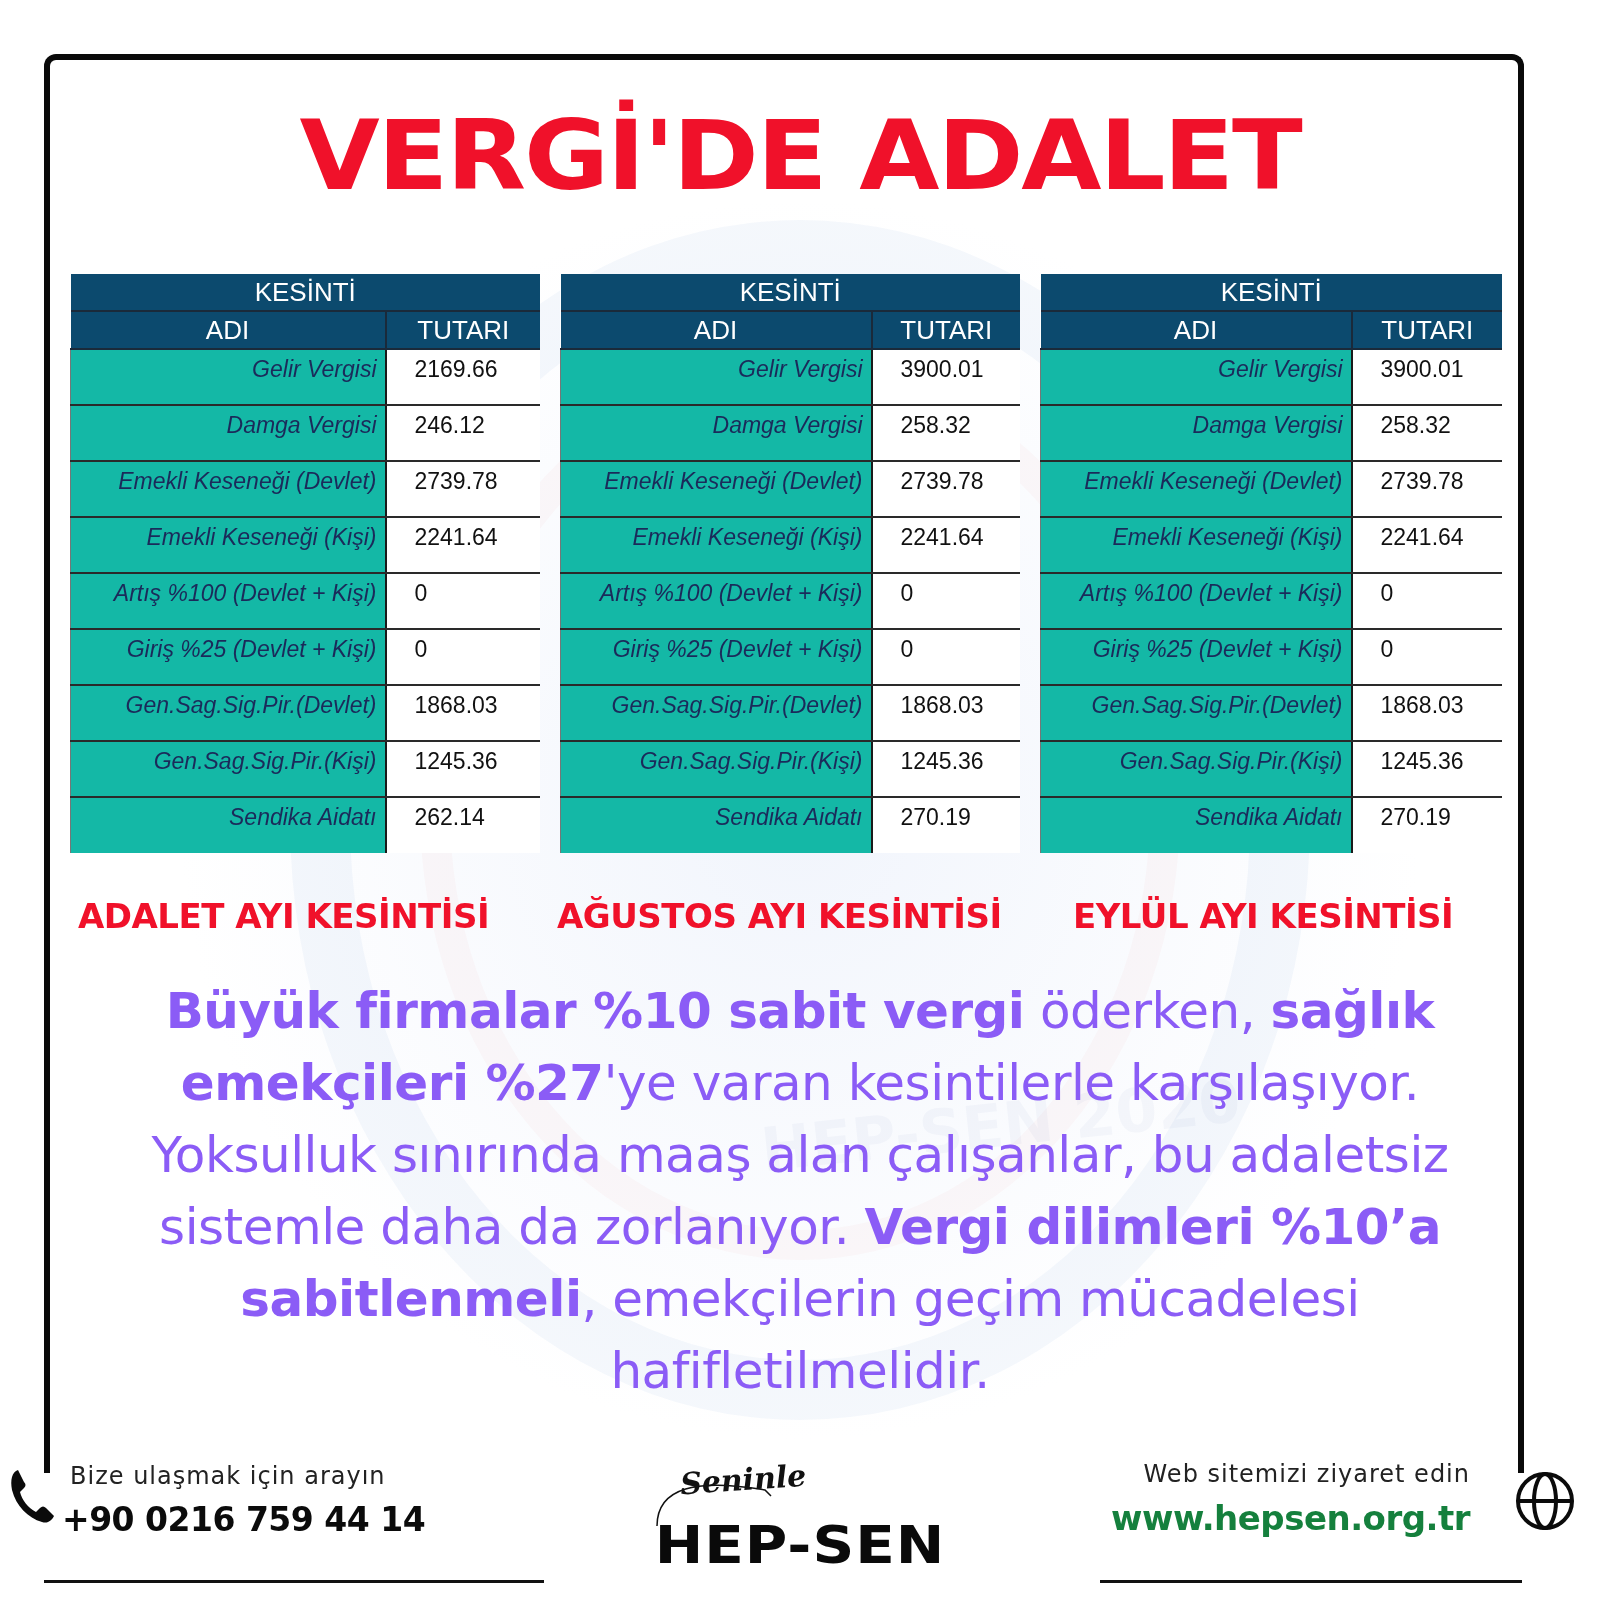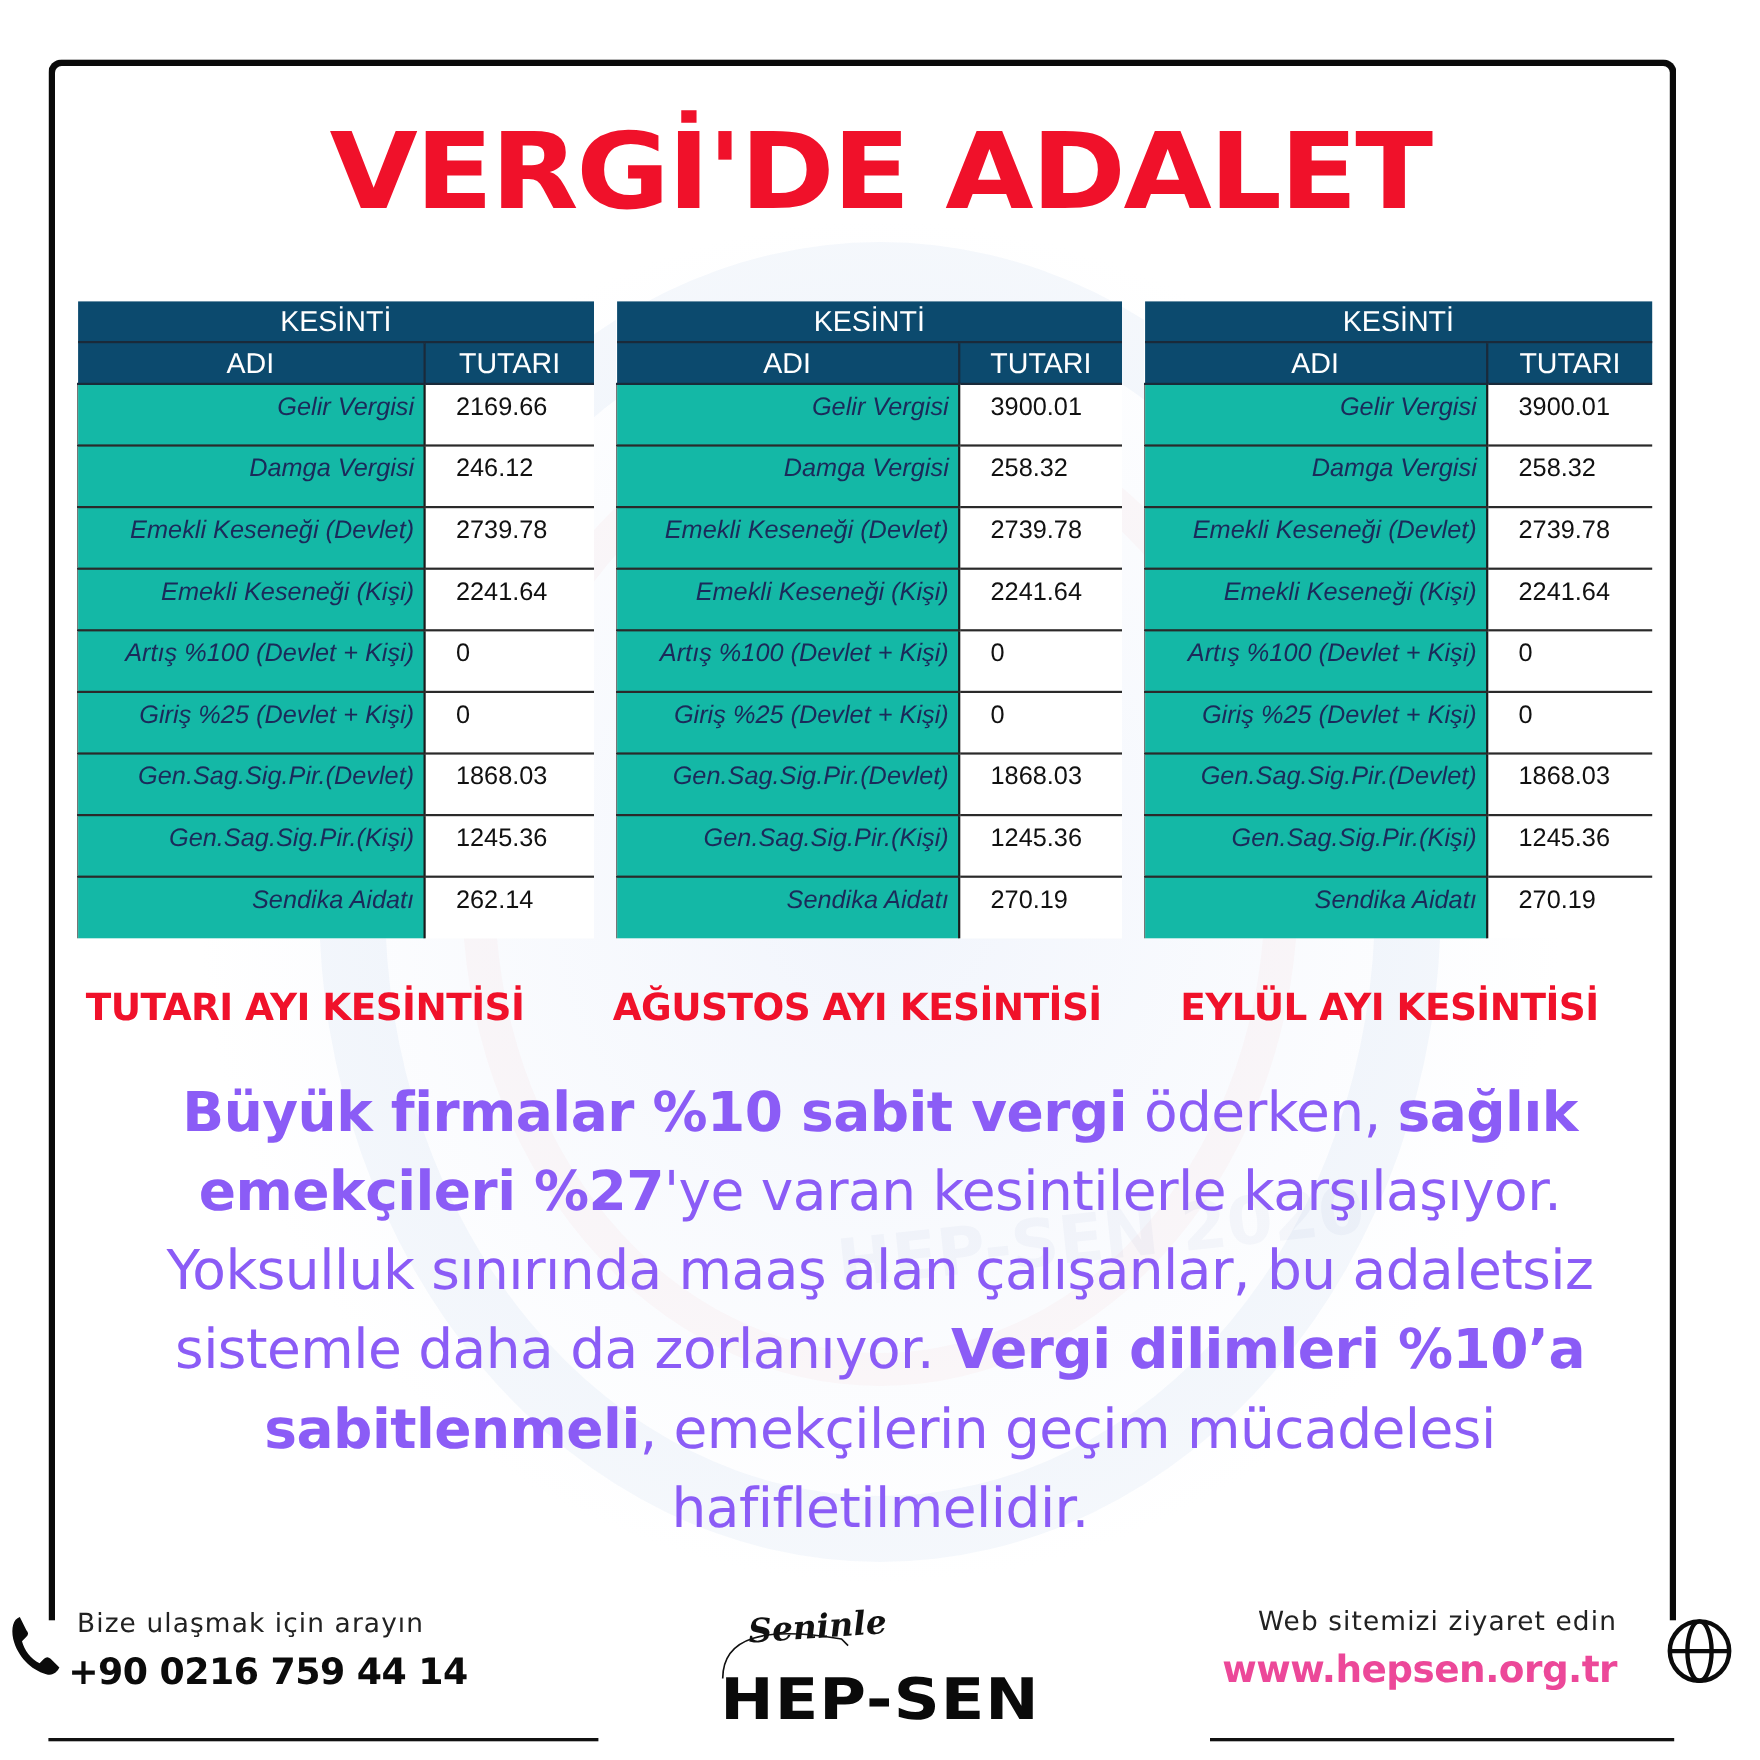--- a/index.html
+++ b/index.html
@@ -87,21 +87,21 @@
     .contact-phone {
       position: absolute; left: 62px; top: 1500px; font-size: 33px; font-weight: bold; color: #0b0b0b;
       font-family: "DejaVu Sans", sans-serif; letter-spacing: -0.5px;
     }
     .phone-icon { position: absolute; left: 8px; top: 1466px; width: 48px; height: 60px; }
     .web-label {
       position: absolute; right: 130px; top: 1460px; font-size: 24px; color: #222;
       font-family: "DejaVu Sans", sans-serif; letter-spacing: 1px;
     }
     .web-url {
-      position: absolute; right: 130px; top: 1498px; font-size: 34px; font-weight: bold; color: #ec4899;
+      position: absolute; right: 130px; top: 1498px; font-size: 34px; font-weight: bold; color: #15803d;
       font-family: "DejaVu Sans", sans-serif; letter-spacing: -0.5px;
     }
     .globe-icon { position: absolute; left: 1514px; top: 1470px; width: 62px; height: 62px; }
     .logo-script {
       position: absolute; left: 680px; top: 1462px; font-family: "DejaVu Serif", serif;
       font-style: italic; font-weight: bold; font-size: 30px; color: #111; transform: rotate(-4deg);
     }
     .logo-arc { position: absolute; left: 655px; top: 1478px; width: 170px; height: 50px; }
     .logo-main {
       position: absolute; left: 640px; top: 1516px; width: 320px; text-align: center;
@@ -265,21 +265,21 @@
         <td class="name">Gen.Sag.Sig.Pir.(Kişi)</td>
         <td class="val">1245.36</td>
       </tr>
       <tr>
         <td class="name">Sendika Aidatı</td>
         <td class="val">270.19</td>
       </tr>
     </tbody>
 </table>
 
-<div class="caption" style="left:78px;">TUTARI AYI KESİNTİSİ</div>
+<div class="caption" style="left:78px;">ADALET AYI KESİNTİSİ</div>
 <div class="caption" style="left:557px;">AĞUSTOS AYI KESİNTİSİ</div>
 <div class="caption" style="left:1073px;text-align:center;">EYLÜL AYI KESİNTİSİ</div>
 
 <div class="body-text"><b>Büyük firmalar %10 sabit vergi</b><span> öderken, </span><b>sağlık emekçileri %27</b><span>'ye varan kesintilerle karşılaşıyor. Yoksulluk sınırında maaş alan çalışanlar, bu adaletsiz sistemle daha da zorlanıyor. </span><b>Vergi dilimleri %10’a sabitlenmeli</b><span>, emekçilerin geçim mücadelesi hafifletilmelidir.</span></div>
 
 <svg class="phone-icon" viewBox="0 0 48 60">
   <path d="M10 4 C4 6 2 14 4 24 C8 40 20 52 34 56 C40 58 44 54 46 50 L38 42 C36 40 34 40 32 42 L28 46 C20 42 14 34 12 26 L16 22 C18 20 18 18 16 16 Z" fill="#0b0b0b"></path>
 </svg>
 <div class="contact-label">Bize ulaşmak için arayın</div>
 <div class="contact-phone">+90 0216 759 44 14</div>

